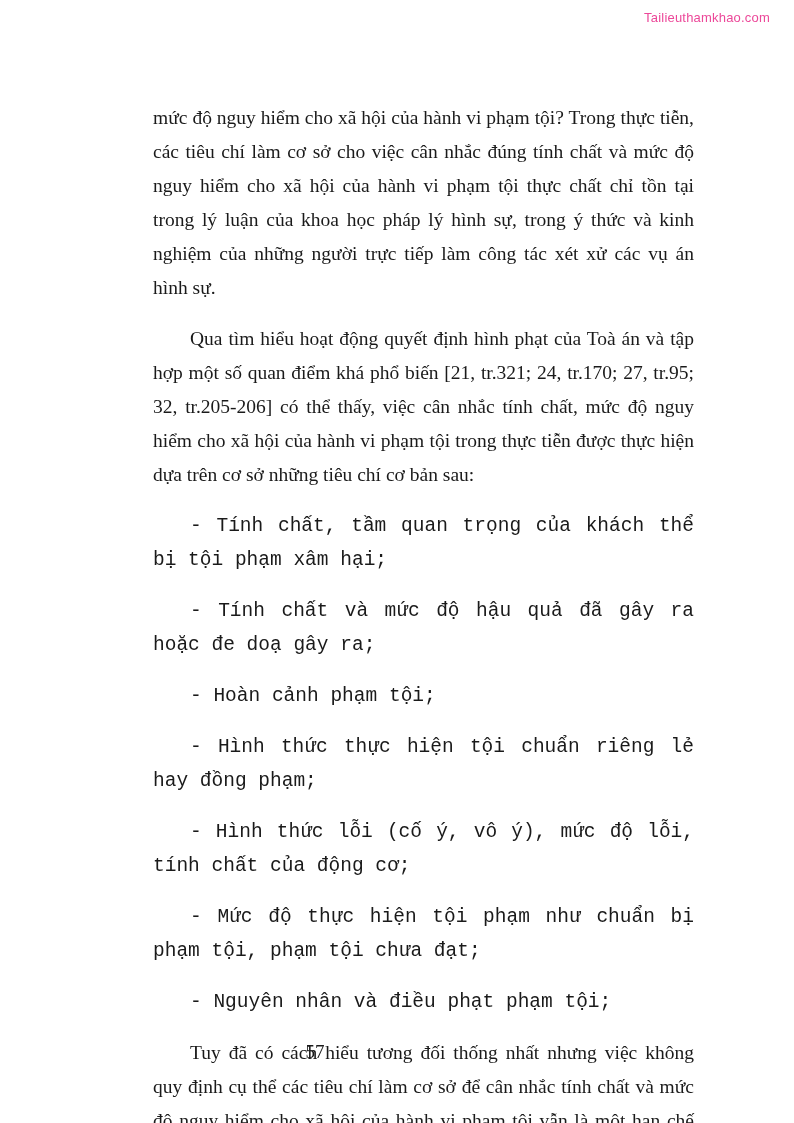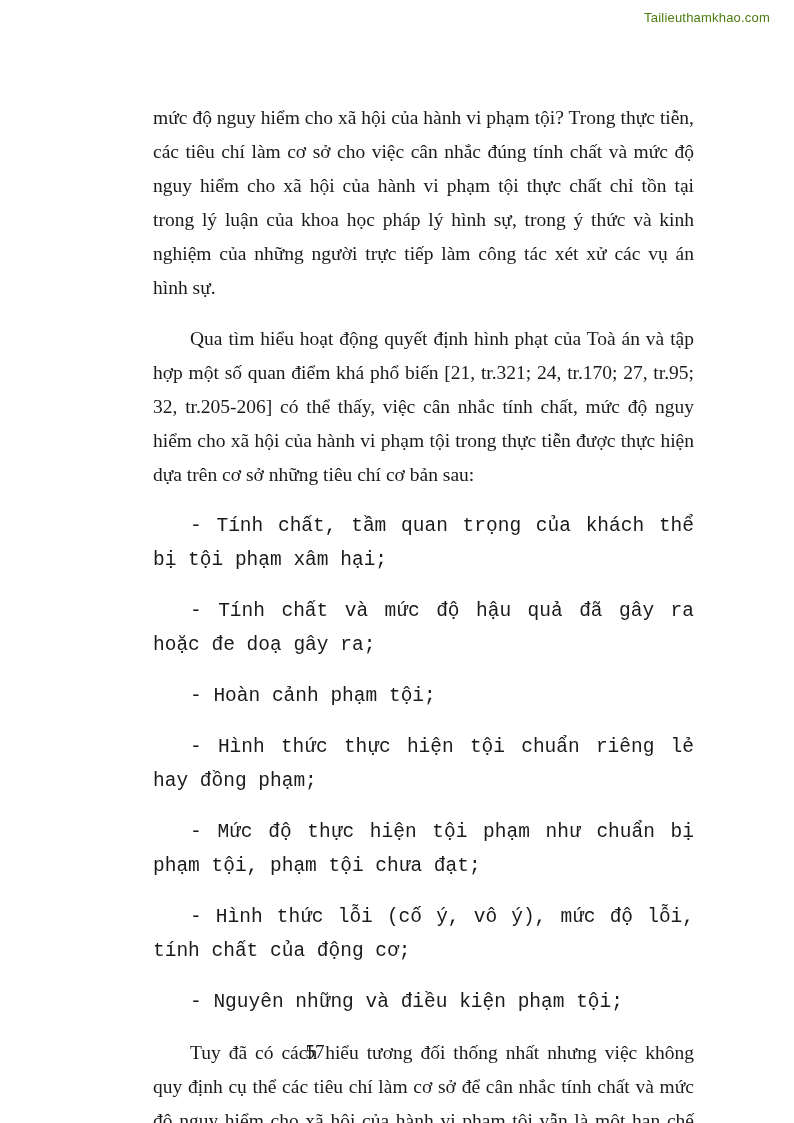--- a/index.html
+++ b/index.html
@@ -23,21 +23,21 @@
     background: #ffffff;
   }
 
   #watermark {
     position: absolute;
     top: 10px;
     right: 24px;
     font-family: "Liberation Sans", "DejaVu Sans", sans-serif;
     font-size: 13px;
     letter-spacing: 0.2px;
-    color: #4d7c0f;
+    color: #ec4899;
     white-space: nowrap;
     user-select: none;
   }
 
   #content {
     position: absolute;
     left: 136px;
     top: 84px;
     width: 575px;
   }
@@ -84,23 +84,23 @@
   <div id="content">
 
     <p class="para">mức độ nguy hiểm cho xã hội của hành vi phạm tội? Trong thực tiễn, các tiêu chí làm cơ sở cho việc cân nhắc đúng tính chất và mức độ nguy hiểm cho xã hội của hành vi phạm tội thực chất chỉ tồn tại trong lý luận của khoa học pháp lý hình sự, trong ý thức và kinh nghiệm của những người trực tiếp làm công tác xét xử các vụ án hình sự.</p>
 
     <p class="para indent">Qua tìm hiểu hoạt động quyết định hình phạt của Toà án và tập hợp một số quan điểm khá phổ biến [21, tr.321; 24, tr.170; 27, tr.95; 32, tr.205-206] có thể thấy, việc cân nhắc tính chất, mức độ nguy hiểm cho xã hội của hành vi phạm tội trong thực tiễn được thực hiện dựa trên cơ sở những tiêu chí cơ bản sau:</p>
 
     <p class="para item">- Tính chất, tầm quan trọng của khách thể bị tội phạm xâm hại;</p>
     <p class="para item">- Tính chất và mức độ hậu quả đã gây ra hoặc đe doạ gây ra;</p>
     <p class="para item">- Hoàn cảnh phạm tội;</p>
     <p class="para item">- Hình thức thực hiện tội chuẩn riêng lẻ hay đồng phạm;</p>
+    <p class="para item">- Hình thức lỗi (cố ý, vô ý), mức độ lỗi, tính chất của động cơ;</p>
     <p class="para item">- Mức độ thực hiện tội phạm như chuẩn bị phạm tội, phạm tội chưa đạt;</p>
-    <p class="para item">- Hình thức lỗi (cố ý, vô ý), mức độ lỗi, tính chất của động cơ;</p>
-    <p class="para item">- Nguyên những và điều kiện phạm tội;</p>
+    <p class="para item">- Nguyên nhân và điều phạt phạm tội;</p>
 
     <p class="para indent">Tuy đã có cách hiểu tương đối thống nhất nhưng việc không quy định cụ thể các tiêu chí làm cơ sở để cân nhắc tính chất và mức độ nguy hiểm cho xã hội của hành vi phạm tội vẫn là một hạn chế lớn của BLHS năm 1999 về quyết định hình phạt. Hạn chế này đã làm cho việc đánh giá tính chất và mức độ nguy hiểm cho xã hội của hành vi phạm tội cả trong lý luận lẫn trong thực tiễn xét xử các vụ án hình sự của Toà án các cấp thường gặp rất nhiều khó khăn và không tránh khỏi tình trạng tuỳ tiện làm ảnh hưởng đến chất lượng quyết định hình phạt. Thực tiễn xét xử các vụ án hình sự theo BLHS năm</p>
 
   </div>
 
   <div id="pagenum">57</div>
 
 </div>
 
 </body></html>

